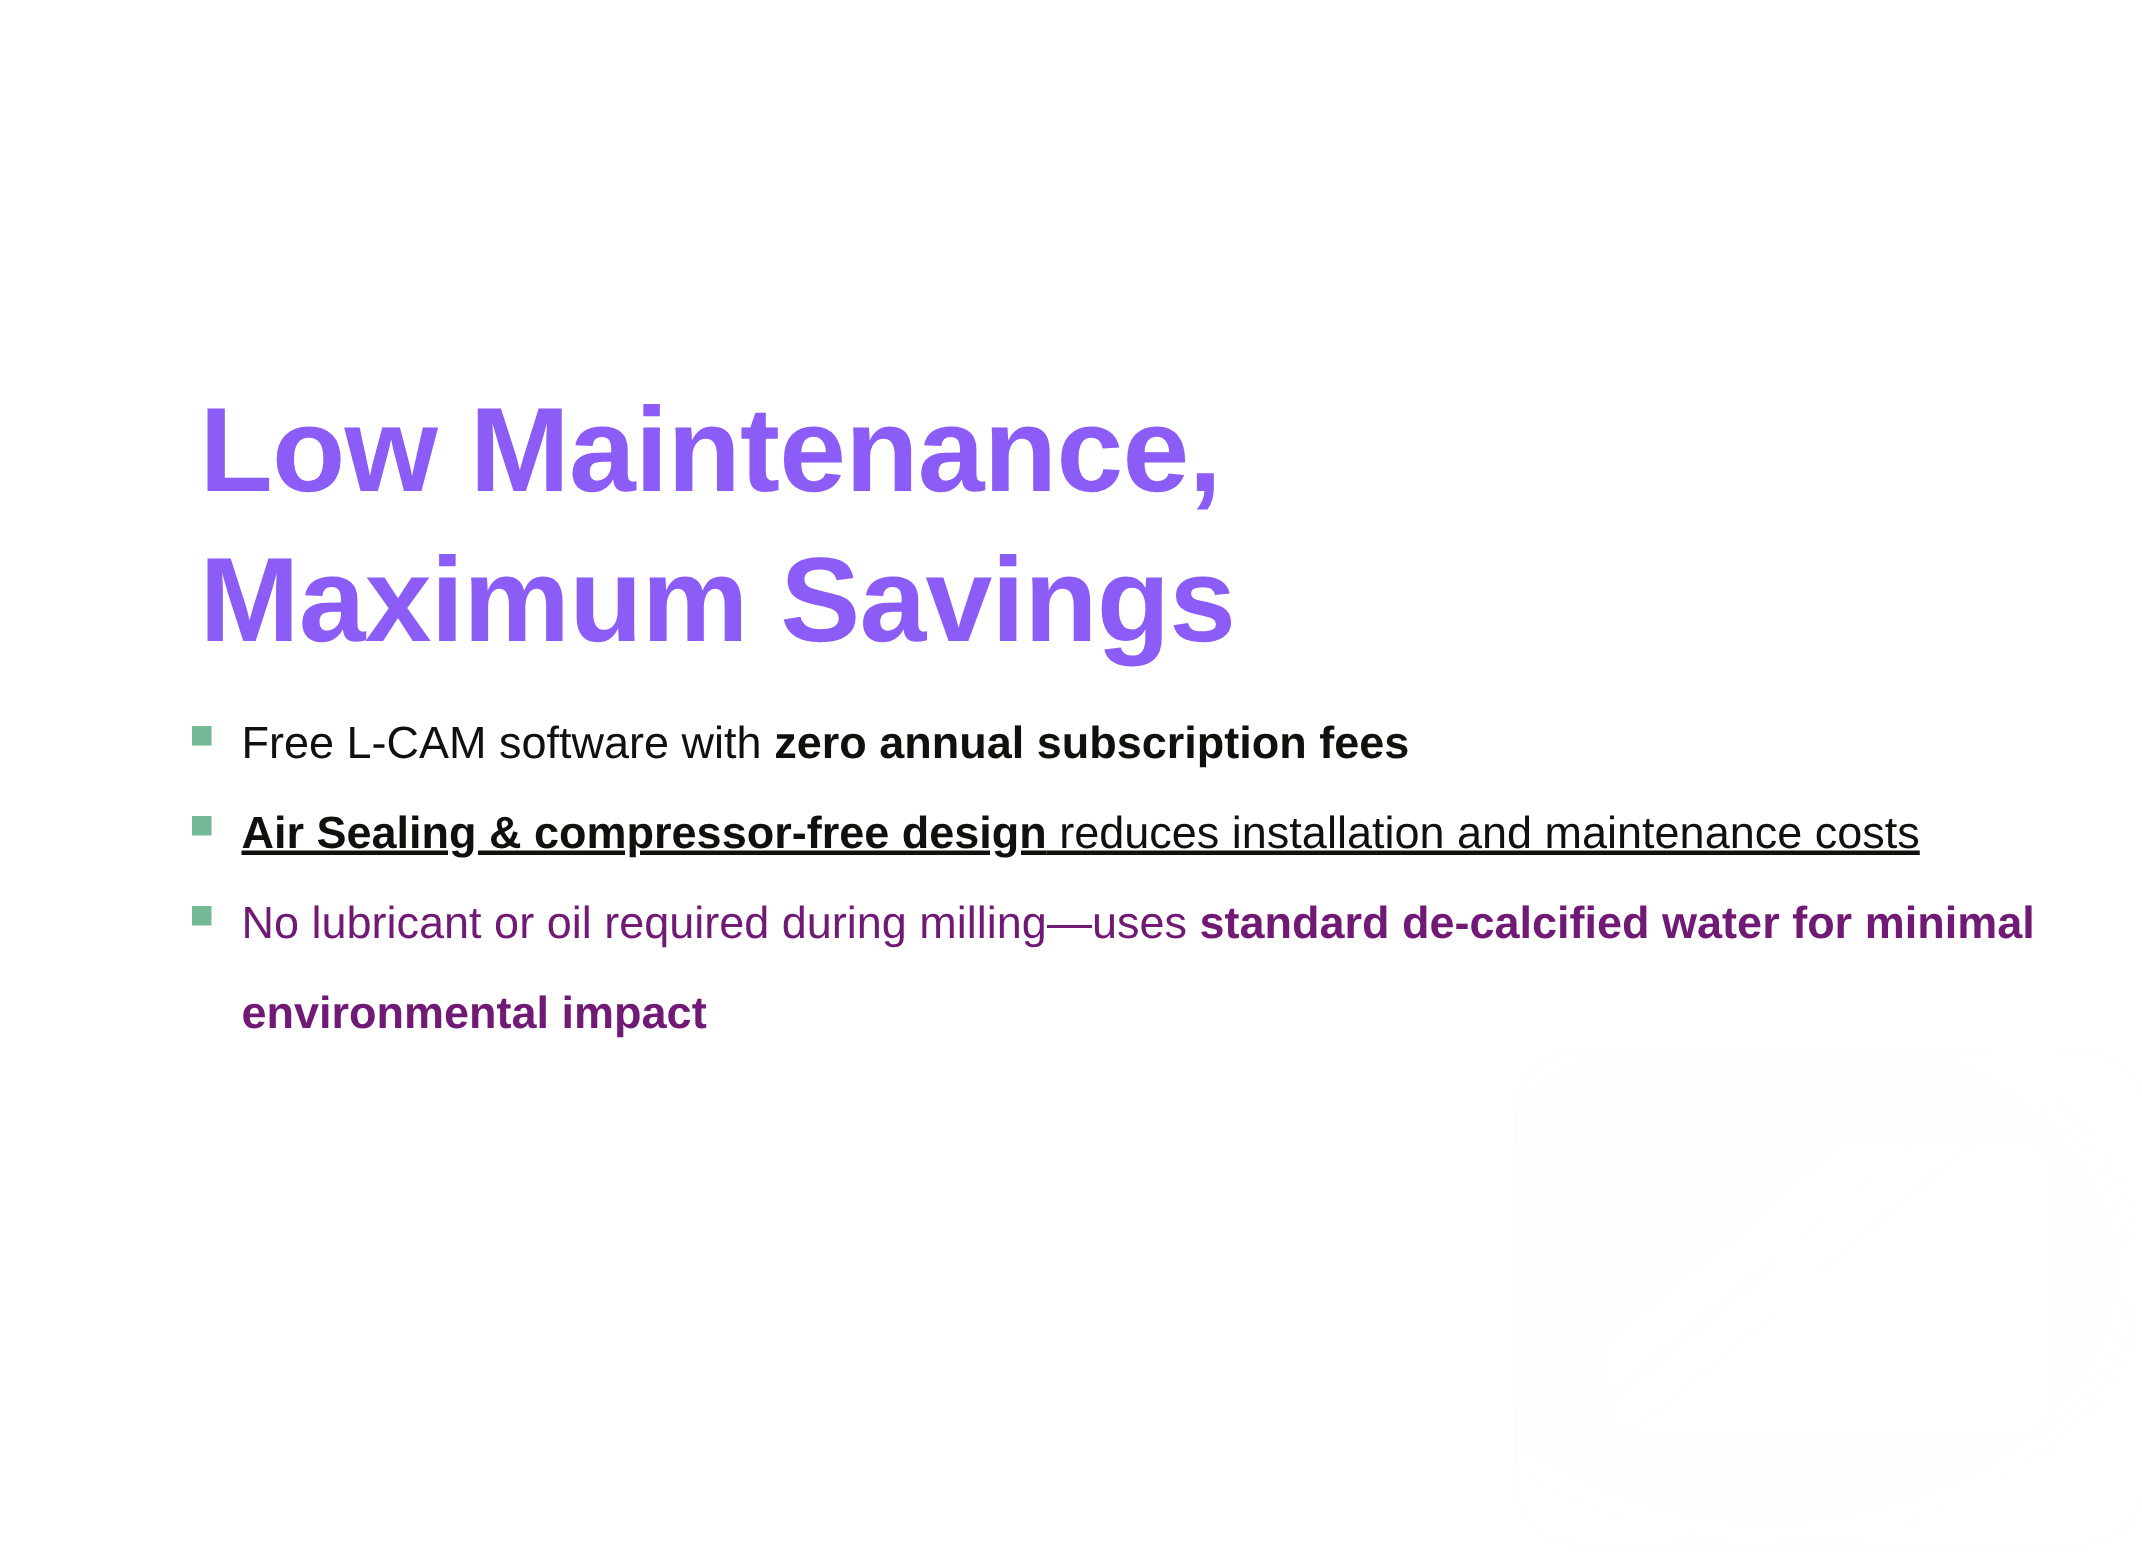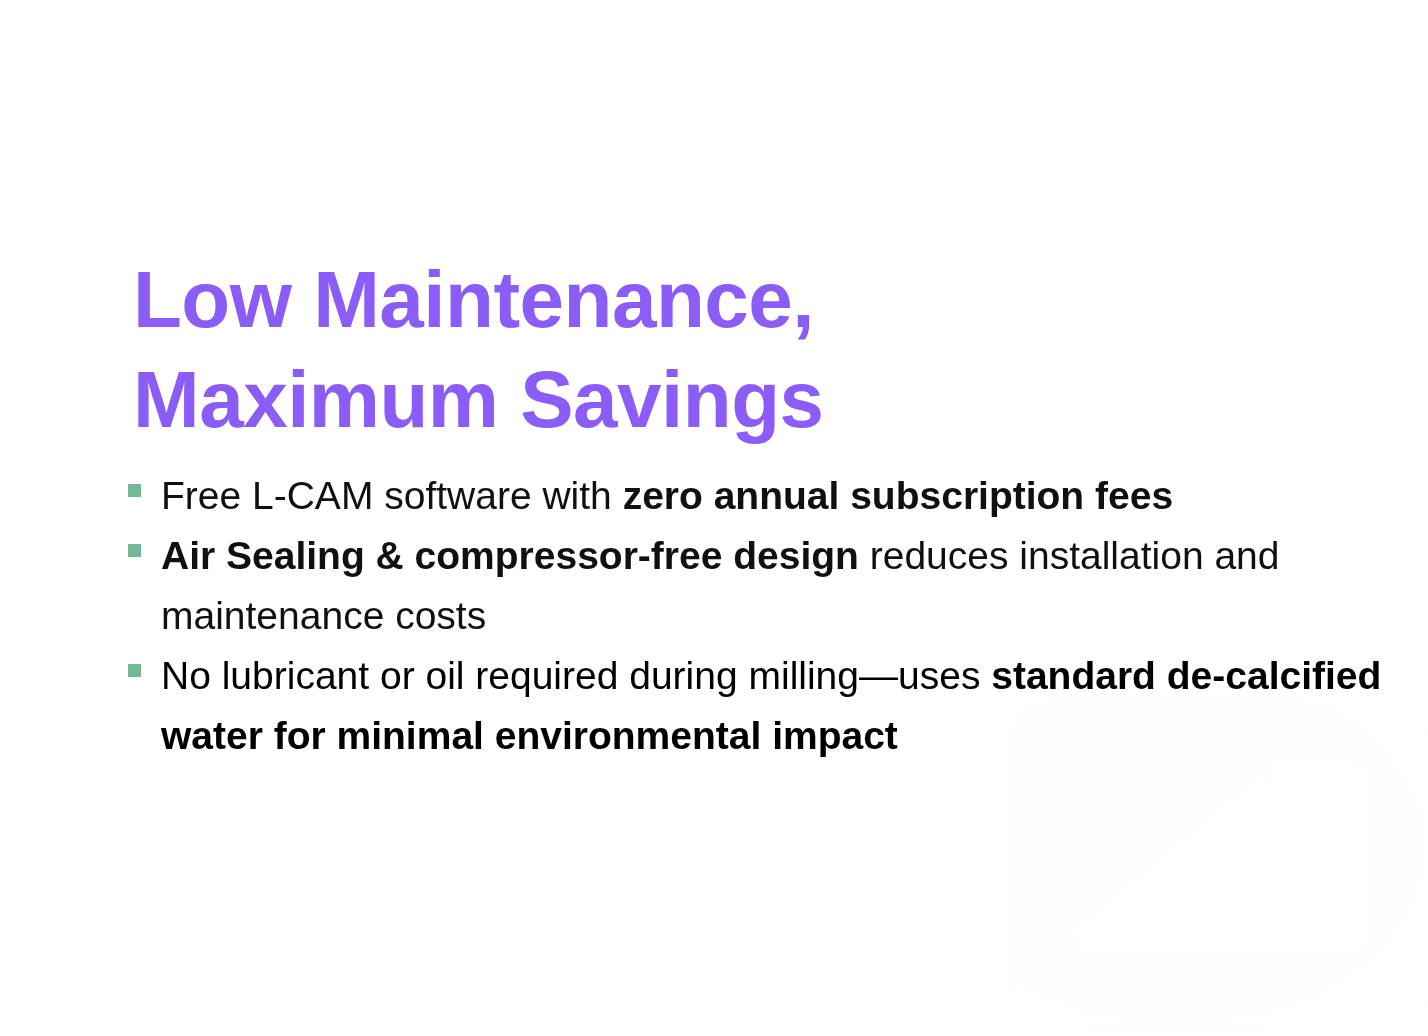--- a/index.html
+++ b/index.html
@@ -68,21 +68,21 @@
     margin: 0;
     padding: 0;
     list-style: none;
   }
 
   .bullet-item {
     position: relative;
     padding-left: 33px;
     margin: 0 0 0 0;
     color: #12100d;
-    font-size: 39px;
+    font-size: 30px;
     line-height: 60px;
     font-weight: normal;
   }
 
   .bullet-marker {
     position: absolute;
     left: 0px;
     top: 18px;
     width: 13px;
     height: 13px;
@@ -102,23 +102,23 @@
   <div class="ghost-watermark"></div>
 
   <h1 class="title" style="color: #8b5cf6;">Low Maintenance,
 Maximum Savings</h1>
 
   <ul class="bullets">
     <li class="bullet-item" style="color: rgb(18, 16, 13);">
       <span class="bullet-marker" style="background: rgb(116, 185, 149);"></span>
       <span class="bullet-text"><span>Free L-CAM software with </span><b>zero annual subscription fees</b></span>
     </li>
-    <li class="bullet-item" style="color: rgb(18, 16, 13);">
+    <li class="bullet-item" style="color: rgb(18, 16, 13); text-decoration: underline;">
       <span class="bullet-marker" style="background: rgb(116, 185, 149);"></span>
       <span class="bullet-text"><b>Air Sealing &amp; compressor-free design</b><span> reduces installation and maintenance costs</span></span>
     </li>
-    <li class="bullet-item" style="color: #000000;">
+    <li class="bullet-item" style="color: #701a75;">
       <span class="bullet-marker" style="background: rgb(116, 185, 149);"></span>
       <span class="bullet-text"><span>No lubricant or oil required during milling—uses </span><b>standard de-calcified water for minimal environmental impact</b></span>
     </li>
   </ul>
 
 </div>
 
 </body></html>

